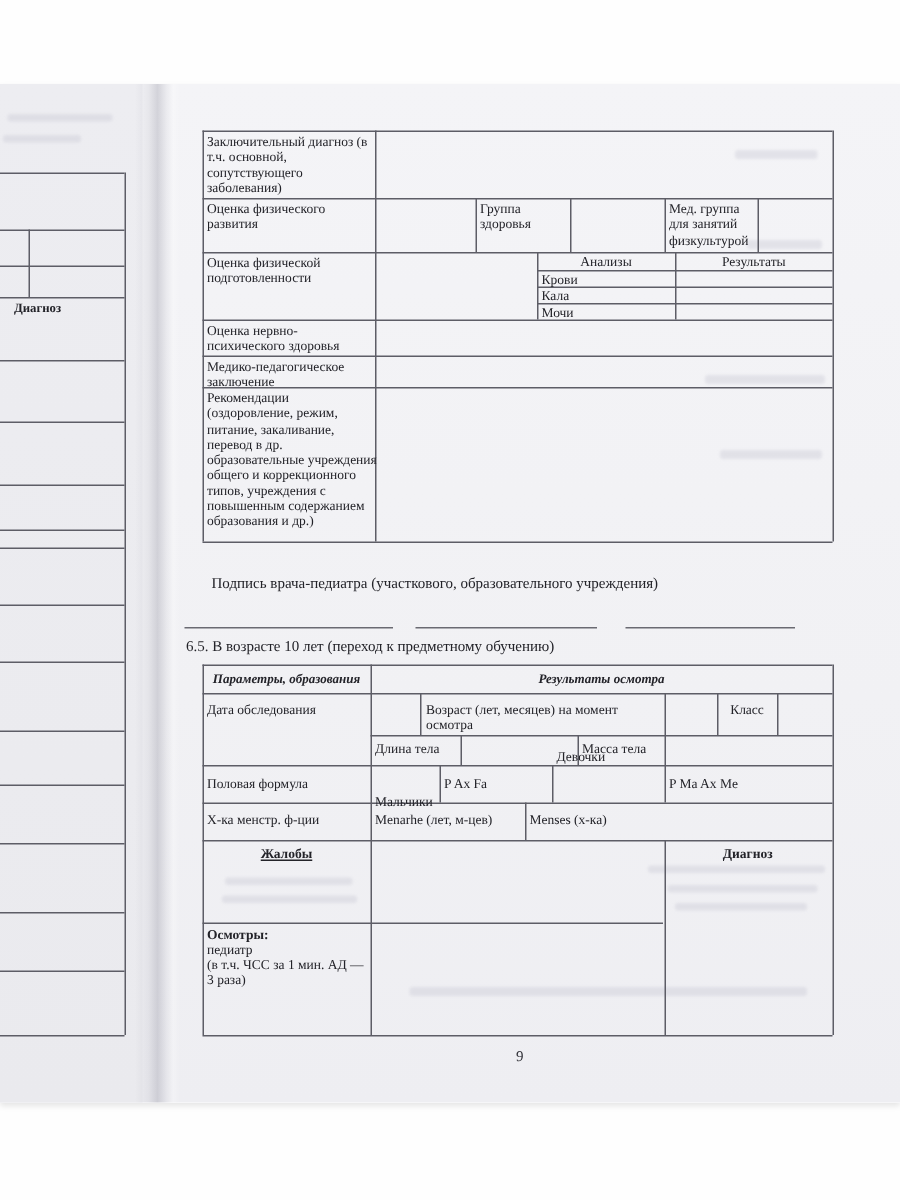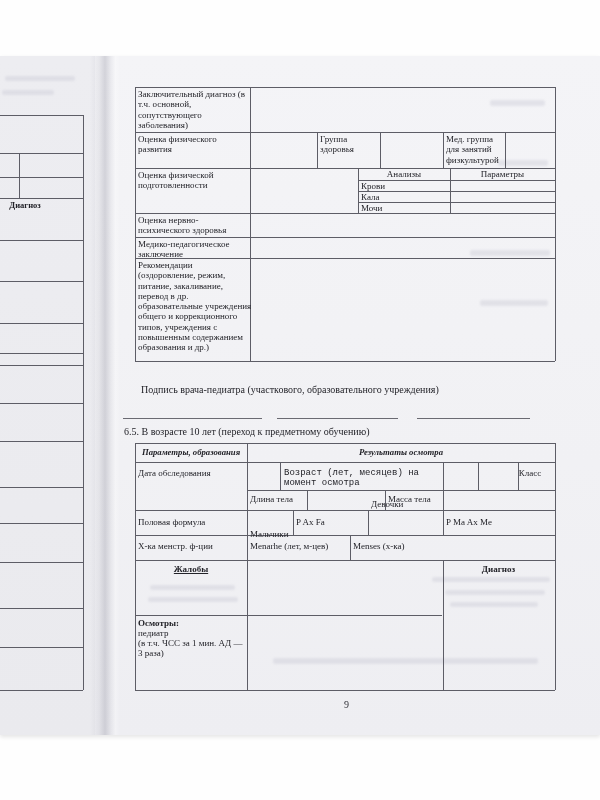--- a/index.html
+++ b/index.html
@@ -87,21 +87,21 @@
 <div class="vl" style="left:505px;top:132px;height:36px;"></div>
 <div class="vl" style="left:358px;top:168px;height:45px;"></div>
 <div class="vl" style="left:450px;top:168px;height:45px;"></div>
 
 <div class="t" style="left:138px;top:89px;width:112px;">Заключительный диагноз (в т.ч. основной, сопутствующего заболевания)</div>
 <div class="t" style="left:138px;top:134px;width:112px;">Оценка физического развития</div>
 <div class="t" style="left:320px;top:134px;width:57px;">Группа здоровья</div>
 <div class="t" style="left:446px;top:134px;width:57px;">Мед. группа для занятий физкультурой</div>
 <div class="t" style="left:138px;top:170px;width:112px;">Оценка физической подготовленности</div>
 <div class="t tc" style="left:358px;top:169px;width:92px;">Анализы</div>
-<div class="t tc" style="left:450px;top:169px;width:105px;">Параметры</div>
+<div class="t tc" style="left:450px;top:169px;width:105px;">Результаты</div>
 <div class="t" style="left:361px;top:181px;width:60px;">Крови</div>
 <div class="t" style="left:361px;top:192px;width:60px;">Кала</div>
 <div class="t" style="left:361px;top:203px;width:60px;">Мочи</div>
 <div class="t" style="left:138px;top:215px;width:112px;">Оценка нервно-психического здоровья</div>
 <div class="t" style="left:138px;top:239px;width:112px;">Медико-педагогическое заключение</div>
 <div class="t" style="left:138px;top:260px;width:114px;">Рекомендации (оздоровление, режим, питание, закаливание, перевод в др. образовательные учреждения общего и коррекционного типов, учреждения с повышенным содержанием образования и др.)</div>
 
 <div class="sig" style="left:141px;top:384px;width:430px;">Подпись врача-педиатра (участкового, образовательного учреждения)</div>
 <div class="uline" style="left:123px;top:418px;width:139px;"></div>
 <div class="uline" style="left:277px;top:418px;width:121px;"></div>
@@ -126,22 +126,22 @@
 <div class="vl" style="left:307px;top:490px;height:20px;"></div>
 <div class="vl" style="left:385px;top:490px;height:20px;"></div>
 <div class="vl" style="left:293px;top:510px;height:25px;"></div>
 <div class="vl" style="left:368px;top:510px;height:25px;"></div>
 <div class="vl" style="left:350px;top:535px;height:25px;"></div>
 <div class="vl" style="left:443px;top:560px;height:130px;"></div>
 
 <div class="t bi tc" style="left:137px;top:447px;width:108px;">Параметры, образования</div>
 <div class="t bi tc" style="left:247px;top:447px;width:308px;">Результаты осмотра</div>
 <div class="t" style="left:138px;top:468px;width:108px;">Дата обследования</div>
-<div class="t" style="left:284px;top:468px;width:160px;font-family:Liberation Mono, monospace;">Возраст (лет, месяцев) на момент осмотра</div>
-<div class="t tc" style="left:478px;top:468px;width:40px;margin-left:32px;">Класс</div>
+<div class="t" style="left:284px;top:468px;width:160px;">Возраст (лет, месяцев) на момент осмотра</div>
+<div class="t tc" style="left:478px;top:468px;width:40px;">Класс</div>
 <div class="t" style="left:250px;top:494px;width:60px;">Длина тела</div>
 <div class="t" style="left:388px;top:494px;width:60px;">Масса тела</div>
 <div class="t" style="left:138px;top:517px;width:108px;">Половая формула</div>
 <div class="t" style="left:250px;top:529px;width:45px;">Мальчики</div>
 <div class="t" style="left:296px;top:517px;width:70px;">P Ax Fa</div>
 <div class="t" style="left:371px;top:499px;width:70px;">Девочки</div>
 <div class="t" style="left:446px;top:517px;width:100px;">P Ma Ax Me</div>
 <div class="t" style="left:138px;top:541px;width:108px;">Х-ка менстр. ф-ции</div>
 <div class="t" style="left:250px;top:541px;width:100px;">Menarhe (лет, м-цев)</div>
 <div class="t" style="left:353px;top:541px;width:100px;">Menses (х-ка)</div>

